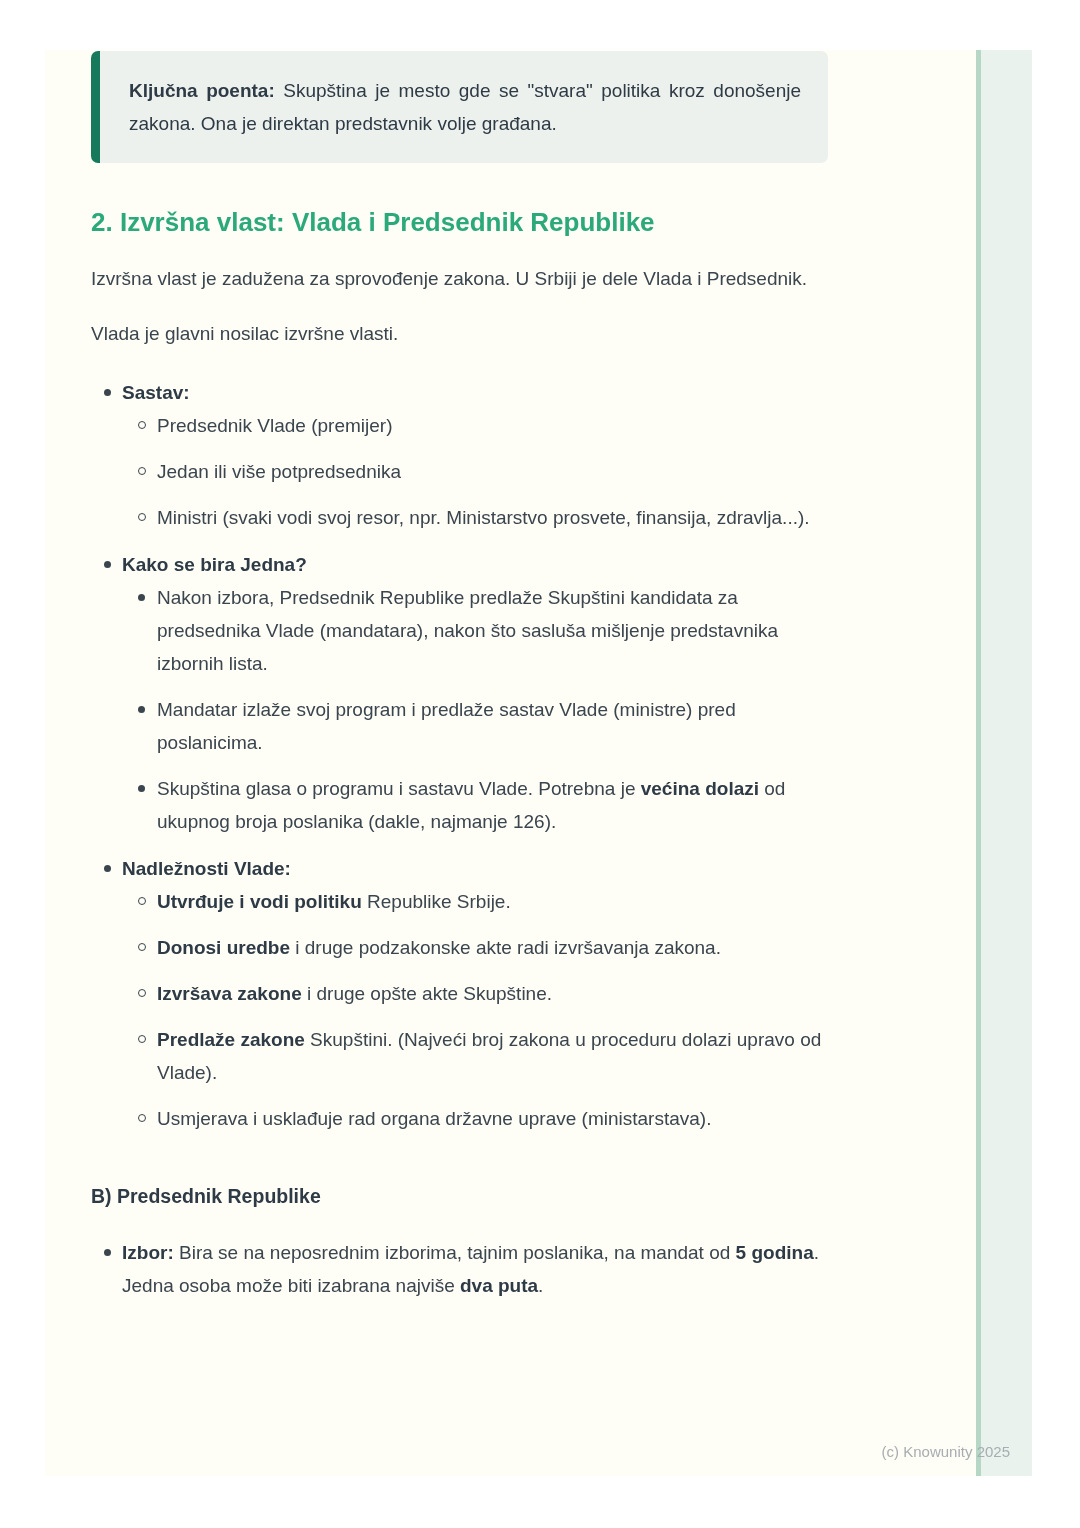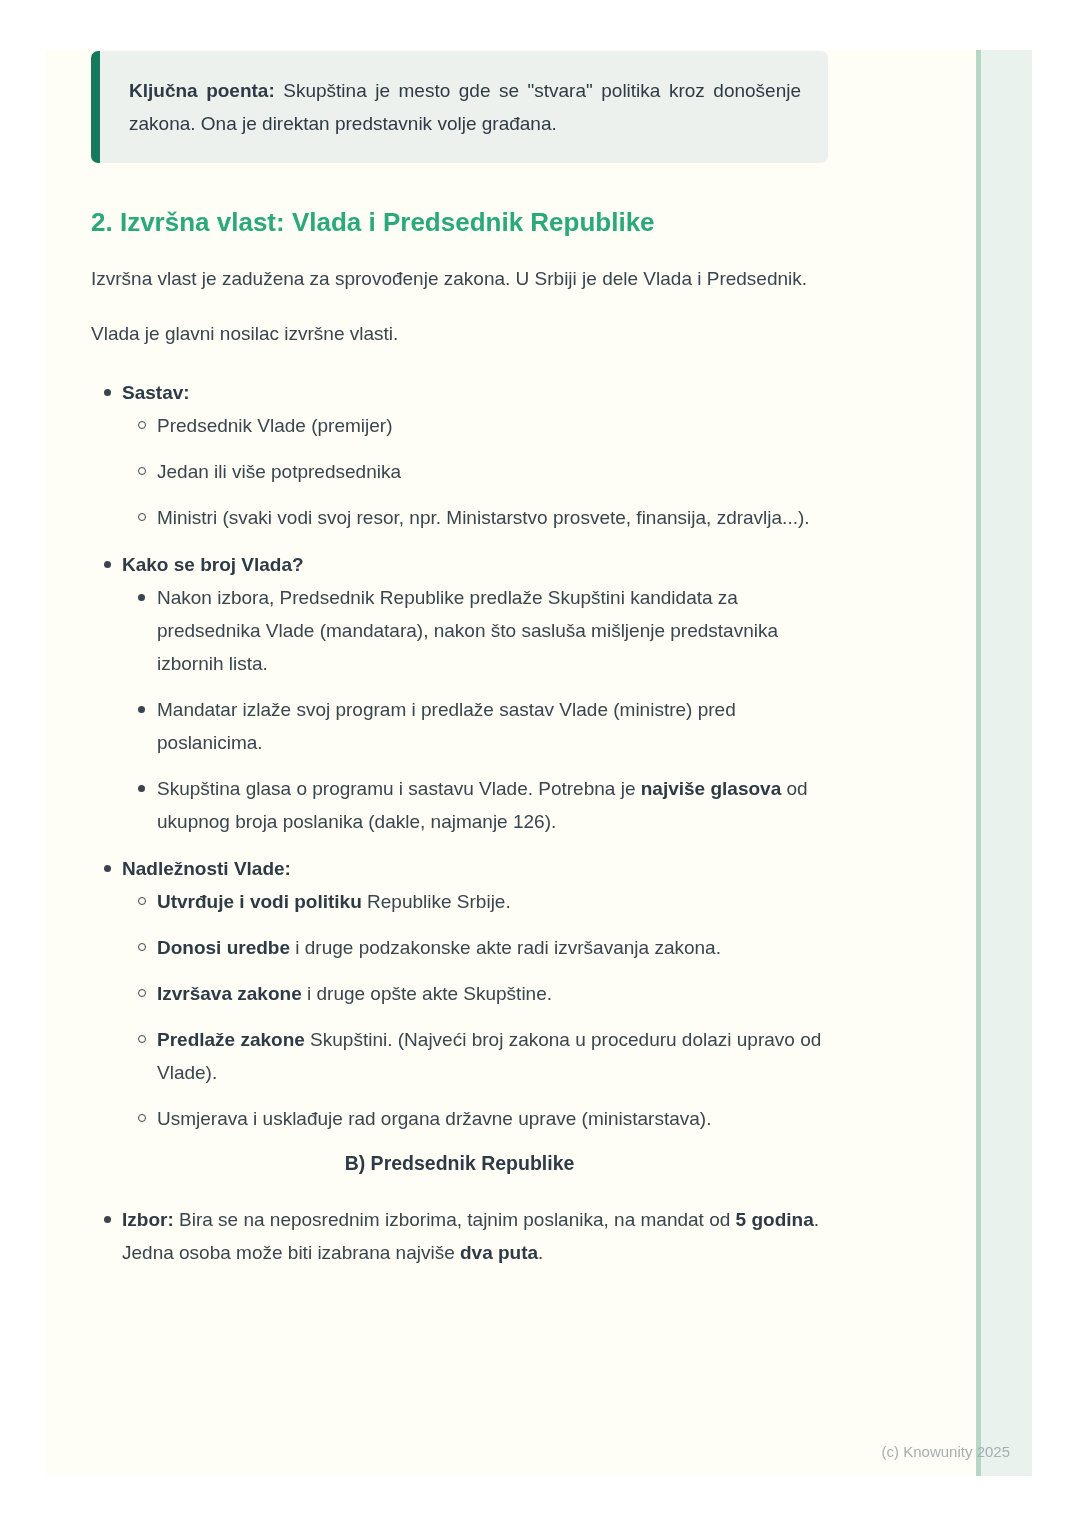--- a/index.html
+++ b/index.html
@@ -68,21 +68,21 @@
     content:'';position:absolute;left:16px;top:12px;
     width:6px;height:6px;border-radius:50%;
     border:1.7px solid var(--text);background:transparent;
   }
   ul.l2.disc > li::before{
     content:'';position:absolute;left:16px;top:13px;
     width:7px;height:7px;border-radius:50%;background:var(--text);
   }
   .bold-label{font-weight:700;color:var(--bold);display:block;}
   .b{font-weight:700;color:var(--bold);}
-  h3.sub-b{margin-top:15px;text-align:center;}
+  h3.sub-b{margin-top:48px;}
   .watermark{
     position:absolute;right:22px;top:1393px;
     font-size:15px;line-height:18px;color:var(--watermark);
     z-index:3;white-space:nowrap;
   }
 </style>
 </head>
 <body>
 
 <div class="page">
@@ -105,25 +105,25 @@
       <li>
         <span class="bold-label">Sastav:</span>
         <ul class="l2 circle">
           <li><span><span>Predsednik Vlade (premijer)</span></span></li>
           <li><span><span>Jedan ili više potpredsednika</span></span></li>
           <li><span><span>Ministri (svaki vodi svoj resor, npr. Ministarstvo prosvete, finansija, zdravlja...).</span></span></li>
         </ul>
       </li>
 
       <li>
-        <span class="bold-label">Kako se broj Vlada?</span>
+        <span class="bold-label">Kako se bira Jedna?</span>
         <ul class="l2 disc">
           <li><span><span>Nakon izbora, Predsednik Republike predlaže Skupštini kandidata za predsednika Vlade (mandatara), nakon što sasluša mišljenje predstavnika izbornih lista.</span></span></li>
           <li><span><span>Mandatar izlaže svoj program i predlaže sastav Vlade (ministre) pred poslanicima.</span></span></li>
-          <li><span><span>Skupština glasa o programu i sastavu Vlade. Potrebna je </span><span class="b">najviše glasova</span><span> od ukupnog broja poslanika (dakle, najmanje 126).</span></span></li>
+          <li><span><span>Skupština glasa o programu i sastavu Vlade. Potrebna je </span><span class="b">većina dolazi</span><span> od ukupnog broja poslanika (dakle, najmanje 126).</span></span></li>
         </ul>
       </li>
 
       <li>
         <span class="bold-label">Nadležnosti Vlade:</span>
         <ul class="l2 circle">
           <li><span><span class="b">Utvrđuje i vodi politiku</span><span> Republike Srbije.</span></span></li>
           <li><span><span class="b">Donosi uredbe</span><span> i druge podzakonske akte radi izvršavanja zakona.</span></span></li>
           <li><span><span class="b">Izvršava zakone</span><span> i druge opšte akte Skupštine.</span></span></li>
           <li><span><span class="b">Predlaže zakone</span><span> Skupštini. (Najveći broj zakona u proceduru dolazi upravo od Vlade).</span></span></li>

